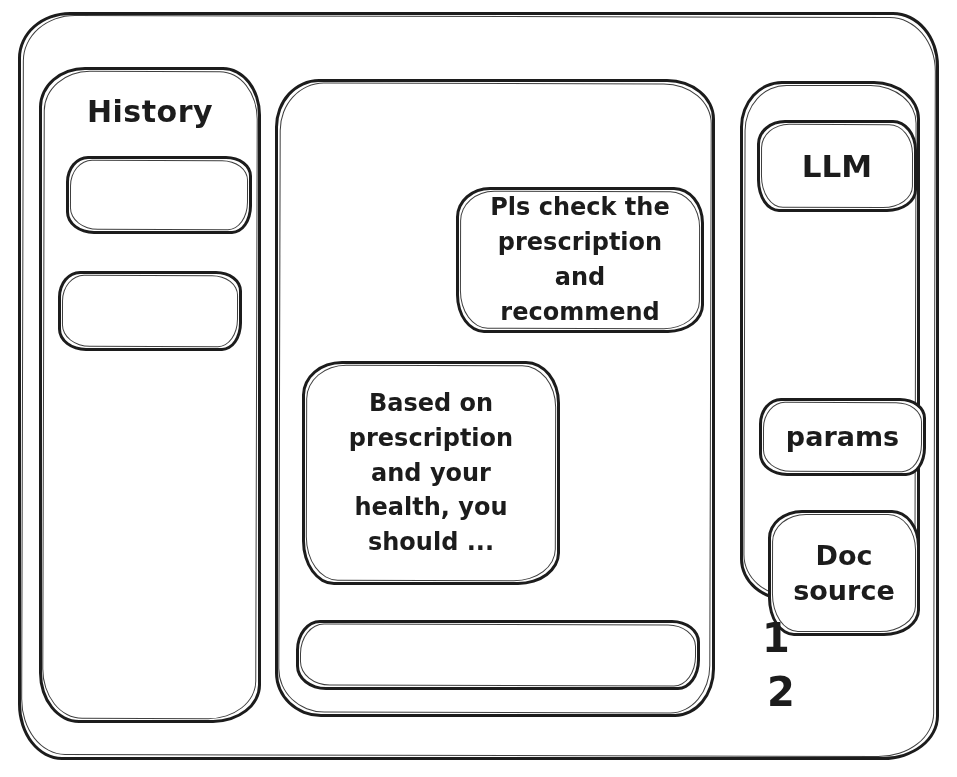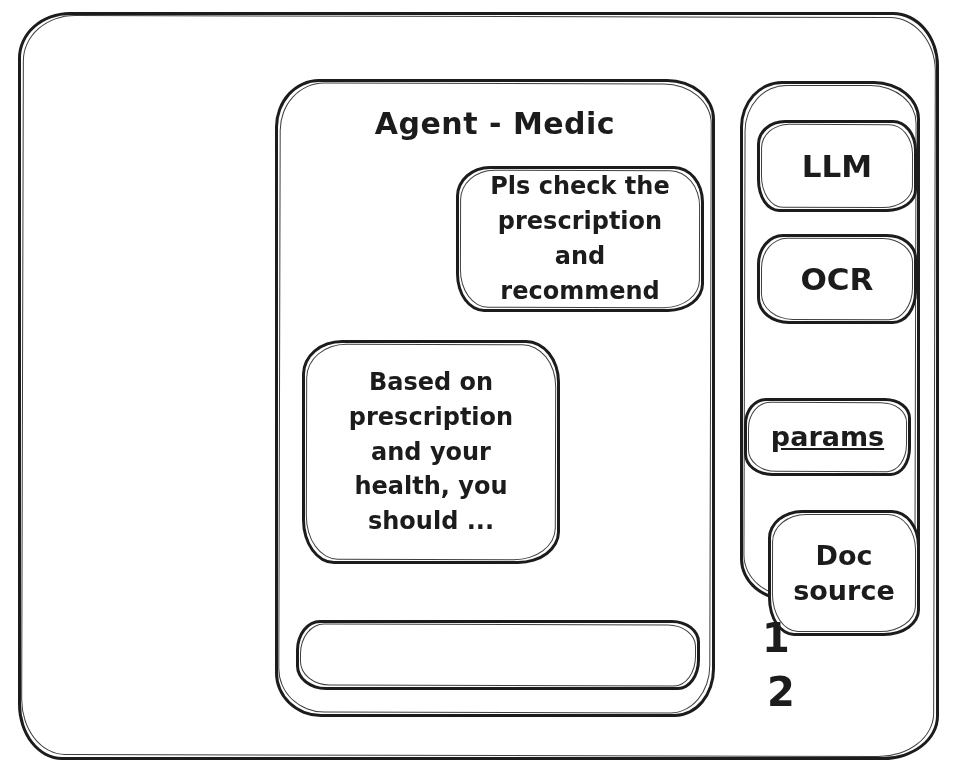--- a/index.html
+++ b/index.html
@@ -32,21 +32,21 @@
   .history-item { border-radius: 22px 26px 20px 28px / 26px 20px 28px 22px; }
   .history-item.item1 { left: 24px; top: 86px; width: 186px; height: 78px; }
   .history-item.item2 { left: 16px; top: 201px; width: 184px; height: 80px; }
 
   
   .chat-panel { left: 254px; top: 64px; width: 440px; height: 638px;
     border-radius: 44px 48px 40px 46px / 48px 40px 48px 44px; }
   .bubble {
     display: flex; align-items: center; justify-content: center;
     text-align: center; font-size: 24px; font-weight: 600;
-    line-height: 1.45; padding: 8px 18px;
+    line-height: 1.45; padding: 8px 18px; margin-top: 21px;
   }
   .user-bubble { left: 178px; top: 84px; width: 248px; height: 146px;
     border-radius: 34px 30px 36px 28px / 30px 36px 28px 38px; }
   .assistant-bubble { left: 24px; top: 258px; width: 258px; height: 224px;
     border-radius: 40px 34px 42px 32px / 34px 42px 32px 44px; }
   .input-box { left: 18px; top: 538px; width: 404px; height: 70px;
     border-radius: 24px 28px 22px 30px / 30px 22px 30px 24px; }
   .msg-input {
     position: absolute; inset: 0; width: 100%; height: 100%;
     border: none; outline: none; background: transparent;
@@ -58,52 +58,55 @@
     border-radius: 42px 46px 38px 48px / 46px 38px 48px 42px; }
   .btn {
     display: flex; align-items: center; justify-content: center;
     font-family: inherit; color: var(--ink); cursor: pointer;
     font-weight: bold; text-align: center; line-height: 1.3; padding: 4px;
   }
   .btn.llm { left: 14px; top: 36px; width: 160px; height: 92px; font-size: 31px;
     border-radius: 28px 24px 30px 22px / 24px 30px 22px 32px; }
   .btn.ocr { left: 14px; top: 150px; width: 160px; height: 90px; font-size: 31px;
     border-radius: 26px 30px 24px 32px / 30px 24px 32px 26px; }
-  .btn.params { left: 1px; top: 314px; width: 167px; height: 78px; font-size: 27px;
-    border-radius: 22px 26px 20px 28px / 26px 20px 28px 22px; text-decoration: underline; }
+  .btn.params { left: 16px; top: 314px; width: 167px; height: 78px; font-size: 27px;
+    border-radius: 22px 26px 20px 28px / 26px 20px 28px 22px; }
   .btn.doc { left: 10px; top: 426px; width: 152px; height: 126px; font-size: 27px;
     border-radius: 34px 28px 36px 26px / 28px 36px 26px 38px;
     flex-direction: column; margin-left: 15px; }
   .num { position: absolute; font-size: 40px; font-weight: bold; line-height: 1; }
   .num.n1 { left: 19px; top: 534px; }
   .num.n2 { left: 24px; top: 588px; }
 </style>
 </head>
 <body>
 
 <div class="canvas">
   <div class="sketch outer-frame">
 
+    <aside class="sketch history-panel">
+      <div class="panel-title">History</div>
+      <div class="sketch history-item item1"></div>
+      <div class="sketch history-item item2"></div>
+    </aside>
 
     <main class="sketch chat-panel">
-      <div class="panel-title">Agent - Medic</div>
       <div class="sketch bubble user-bubble">
         <span>Pls check the prescription and recommend</span>
       </div>
       <div class="sketch bubble assistant-bubble">
         <span>Based on prescription and your health, you should ...</span>
       </div>
       <div class="sketch input-box">
         <input class="msg-input" type="text" placeholder="" style="">
       </div>
     </main>
 
     <aside class="sketch tools-panel">
       <button class="sketch btn llm">LLM</button>
-      <button class="sketch btn ocr">OCR</button>
       <button class="sketch btn params">params</button>
       <button class="sketch btn doc">Doc source</button>
       <div class="num n1">1</div>
       <div class="num n2">2</div>
     </aside>
 
   </div>
 </div>
 
 </body></html>

